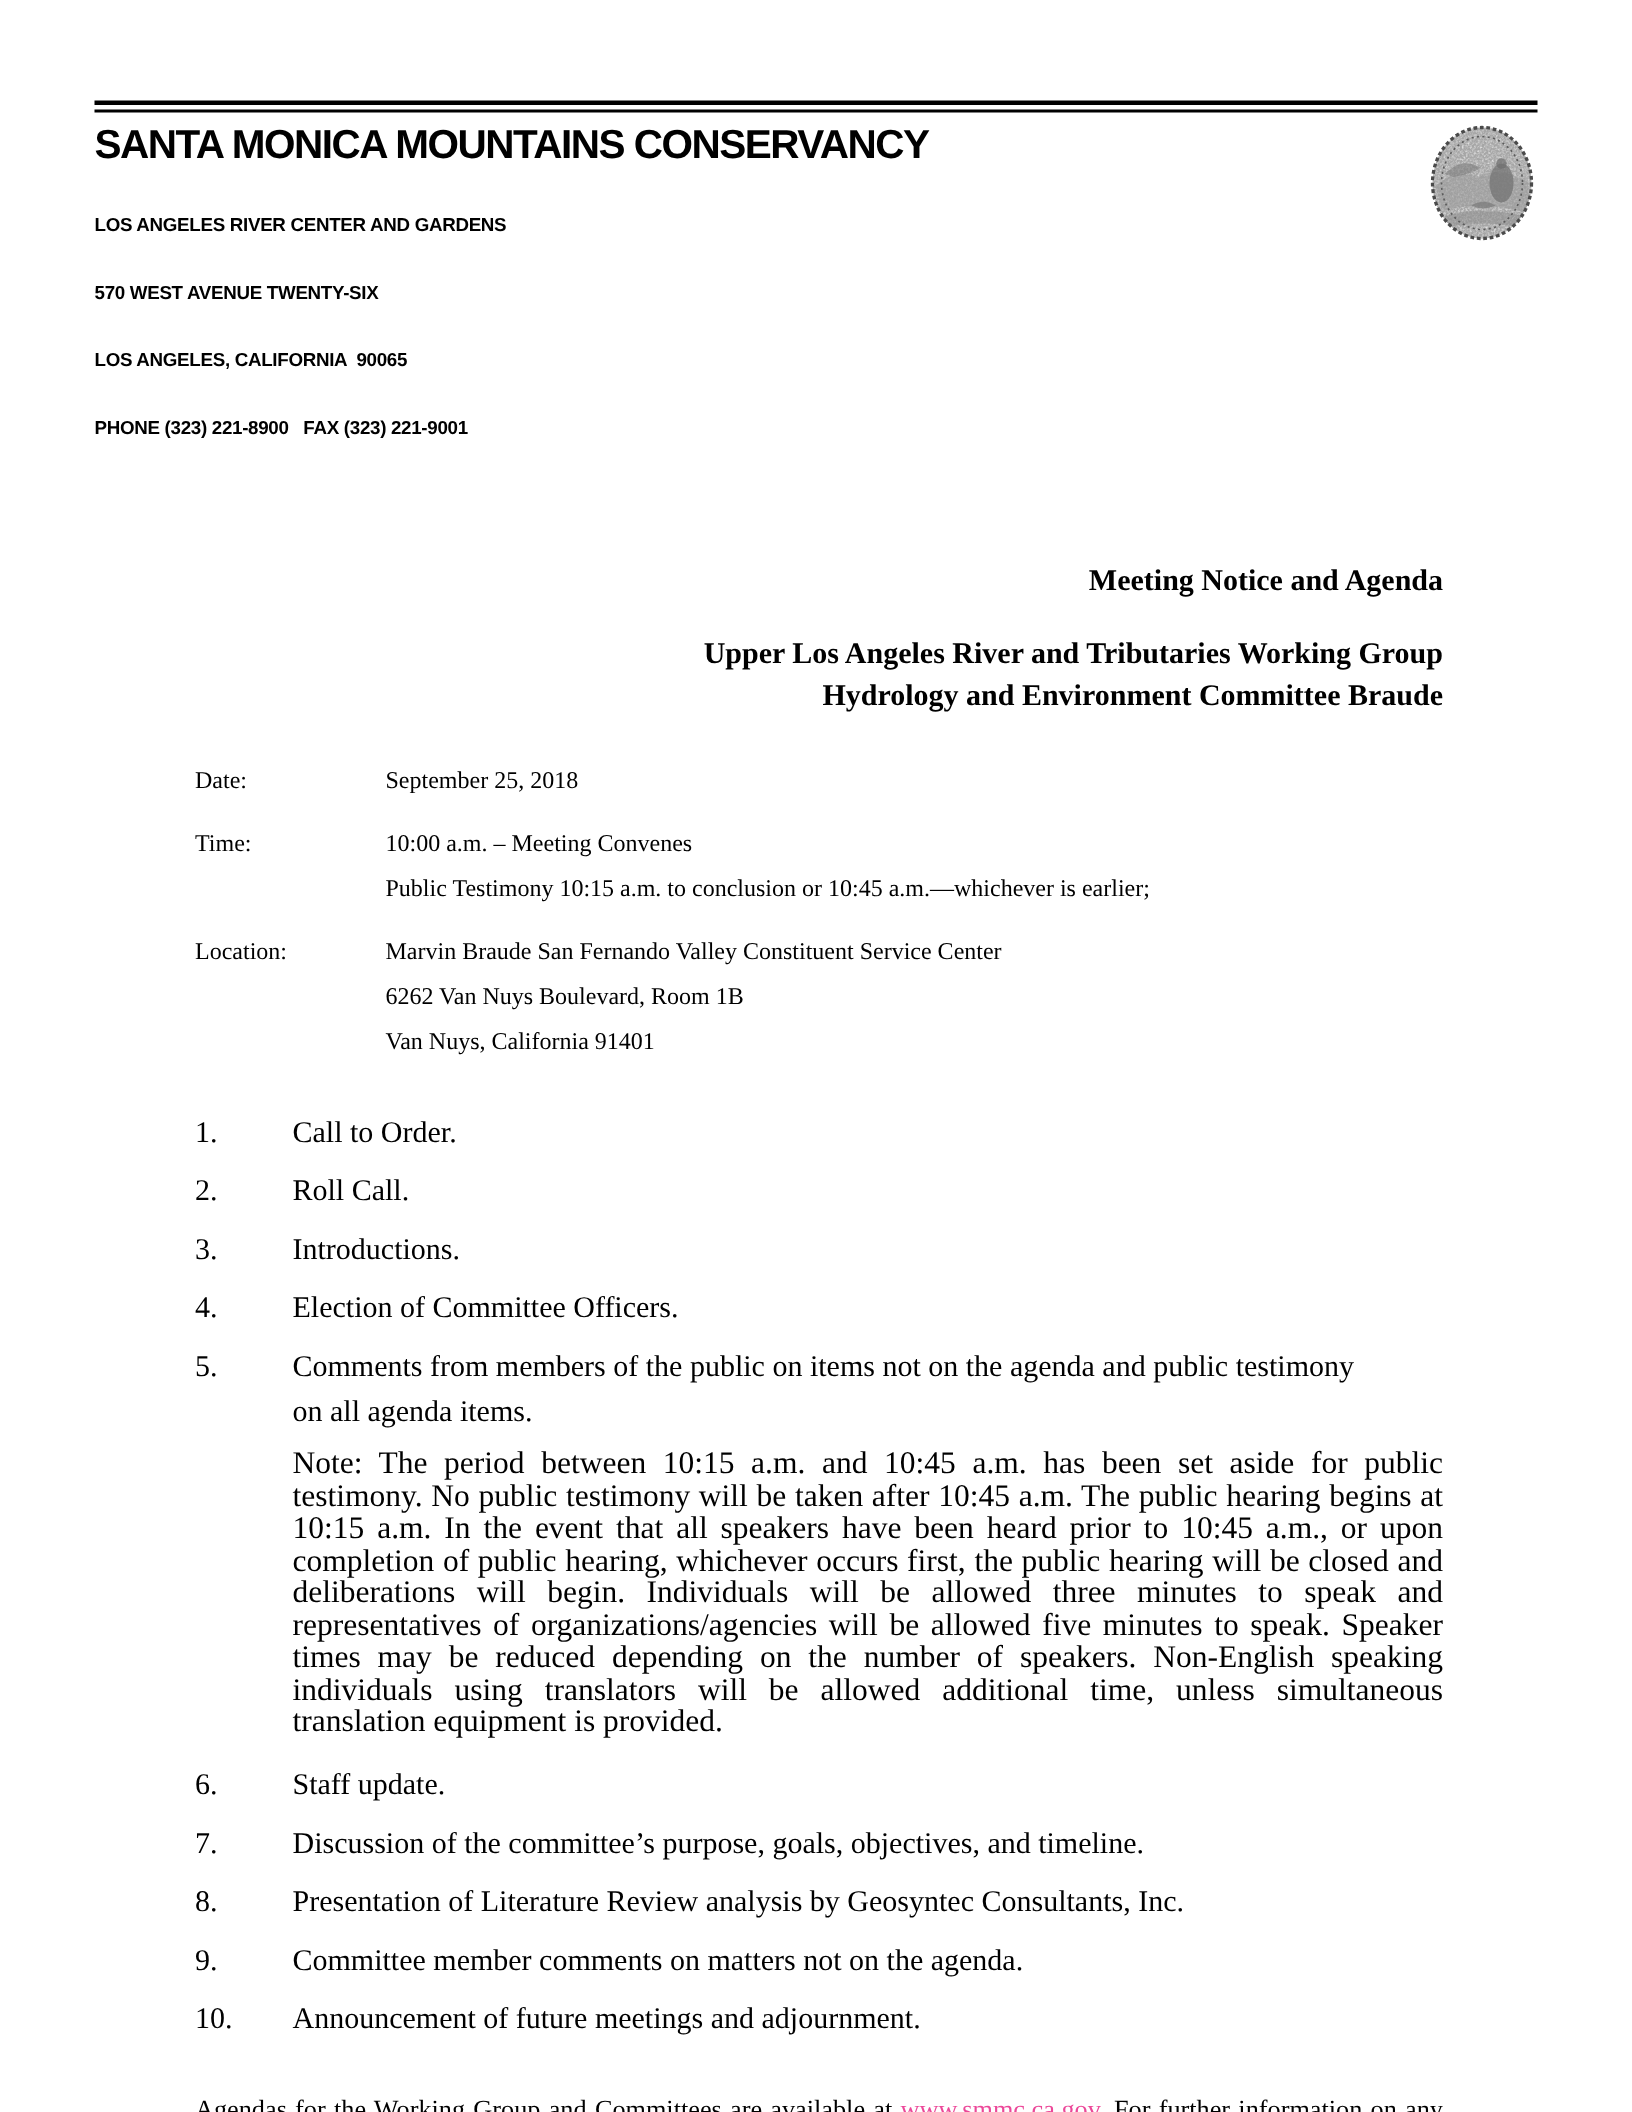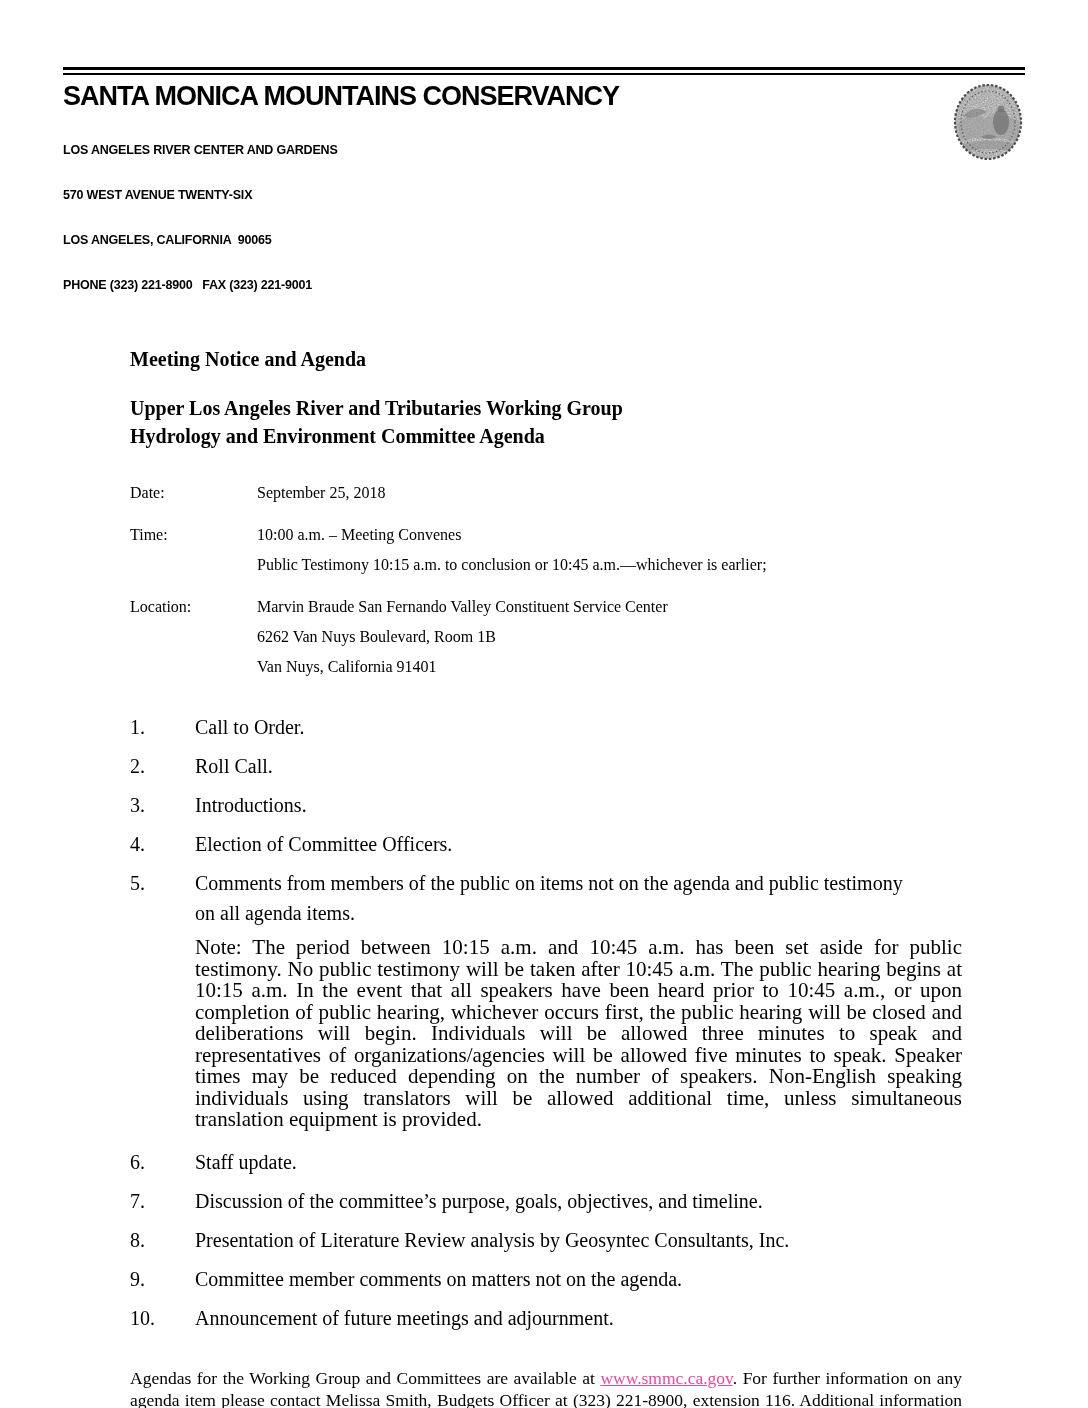--- a/index.html
+++ b/index.html
@@ -21,22 +21,22 @@
     font-family:"Liberation Sans", sans-serif; font-weight:bold; font-size:27px;
     letter-spacing:-1px; line-height:28px; white-space:nowrap;
   }
   .address {
     font-family:"Liberation Sans", sans-serif; font-weight:bold; font-size:12.5px;
     letter-spacing:-0.2px; line-height:15px; margin-top:3px; white-space:pre-wrap;
   }
   .seal { margin-left:auto; flex-shrink:0; margin-top:0; }
   
   .content { padding-left:67px; padding-right:63px; }
-  .doc-title { text-align:left; font-weight:bold; font-size:20px; line-height:25px; margin-top:24px; }
-  .doc-subtitle { text-align:left; font-weight:bold; font-size:20px; line-height:28px; margin-top:22px; }
+  .doc-title { text-align:right; font-weight:bold; font-size:20px; line-height:25px; margin-top:52px; }
+  .doc-subtitle { text-align:right; font-weight:bold; font-size:20px; line-height:28px; margin-top:22px; }
   .details { margin-top:28px; }
   .detail-row { display:flex; font-size:16px; line-height:30px; margin-bottom:12px; }
   .detail-label { width:127px; flex-shrink:0; }
   .detail-value { flex:1; }
   .agenda { margin-top:30px; }
   .agenda-item { display:flex; font-size:20px; line-height:30px; margin-bottom:9px; }
   .agenda-num { width:65px; flex-shrink:0; }
   .agenda-text { max-width:722px; }
   .note {
     font-size:21px; line-height:21.5px; text-align:justify;
@@ -85,21 +85,21 @@
       <ellipse cx="37" cy="40" rx="33" ry="37" fill="none" stroke="#4a4a4a" stroke-width="2.2" stroke-dasharray="2.5 1.8"></ellipse>
       <ellipse cx="37" cy="40" rx="27" ry="31" fill="none" stroke="#5b5b5b" stroke-width="1.1" stroke-dasharray="1.4 2.2"></ellipse>
     </svg>
   </div>
 
   <div class="content">
 
     <div class="doc-title">Meeting Notice and Agenda</div>
     <div class="doc-subtitle">
       <div>Upper Los Angeles River and Tributaries Working Group</div>
-      <div>Hydrology and Environment Committee Agenda</div>
+      <div>Hydrology and Environment Committee Braude</div>
     </div>
 
     <div class="details">
       <div class="detail-row">
         <div class="detail-label">Date:</div>
         <div class="detail-value">September 25, 2018</div>
       </div>
       <div class="detail-row">
         <div class="detail-label">Time:</div>
         <div class="detail-value">

